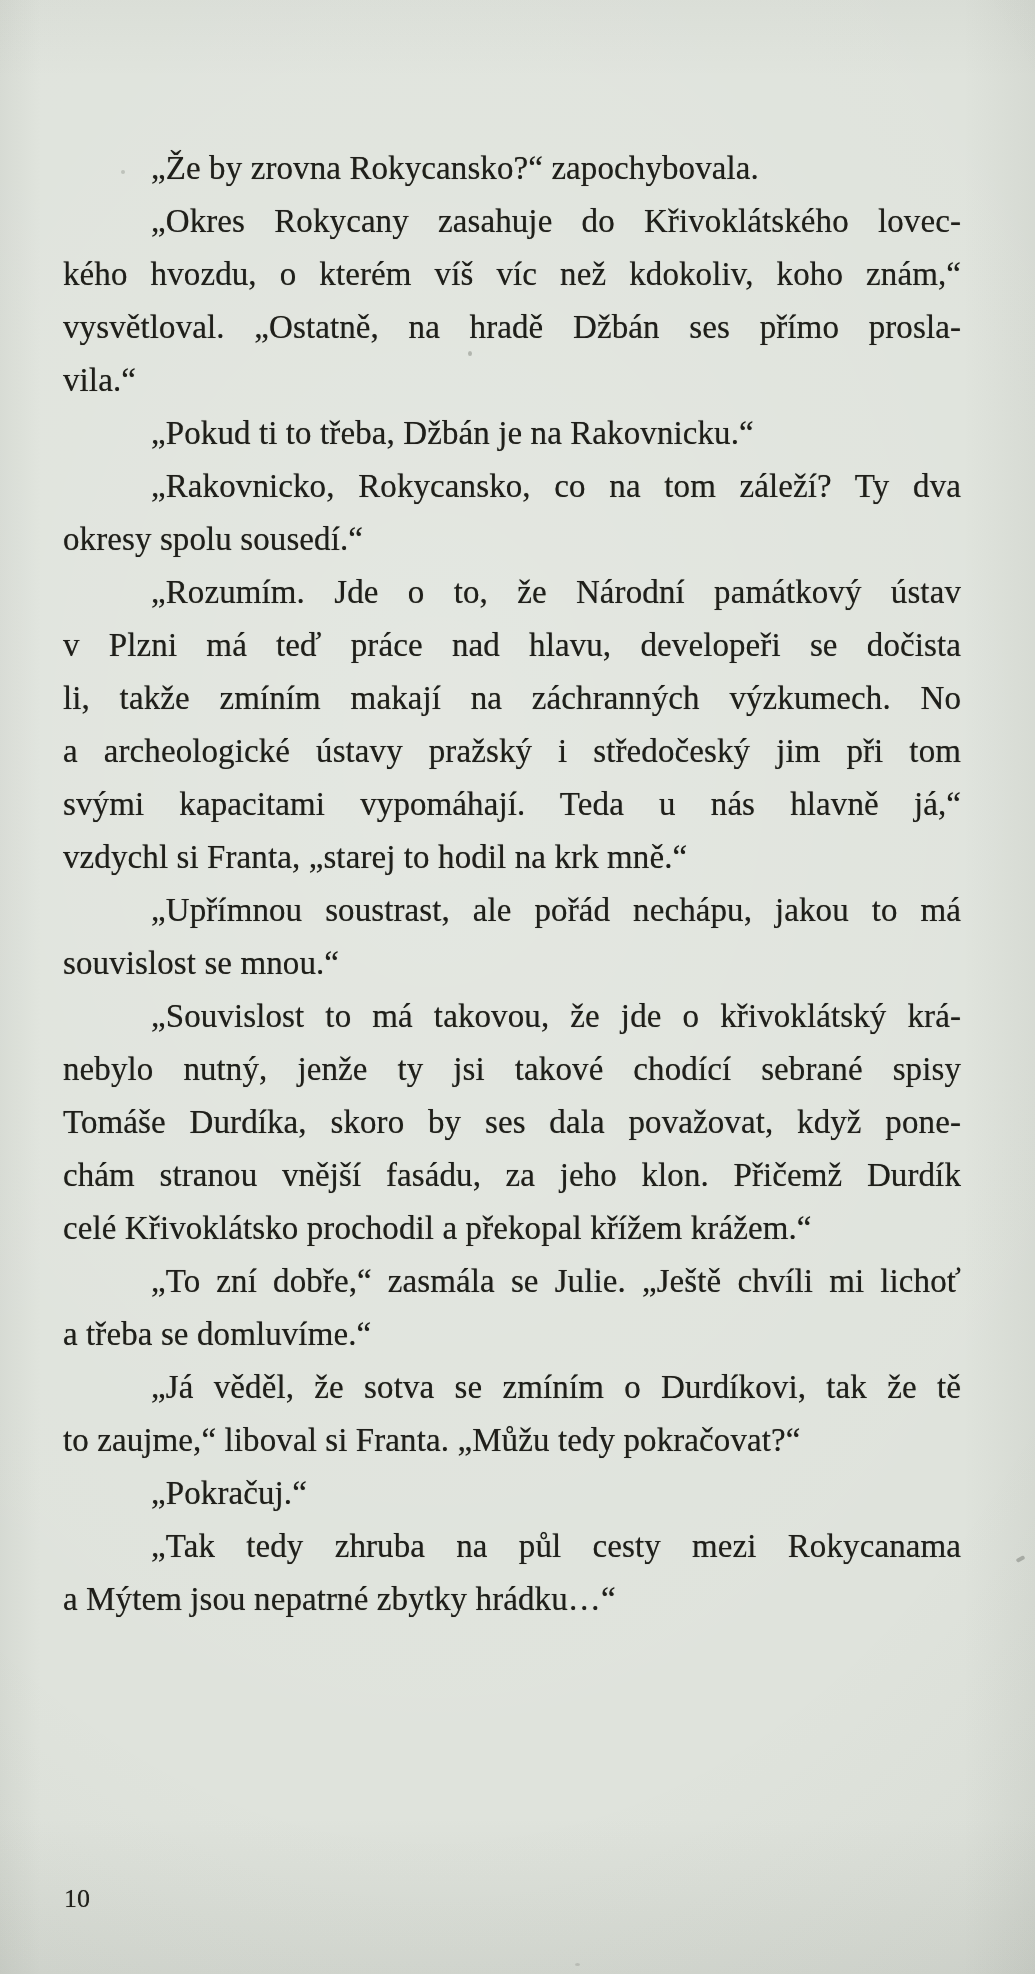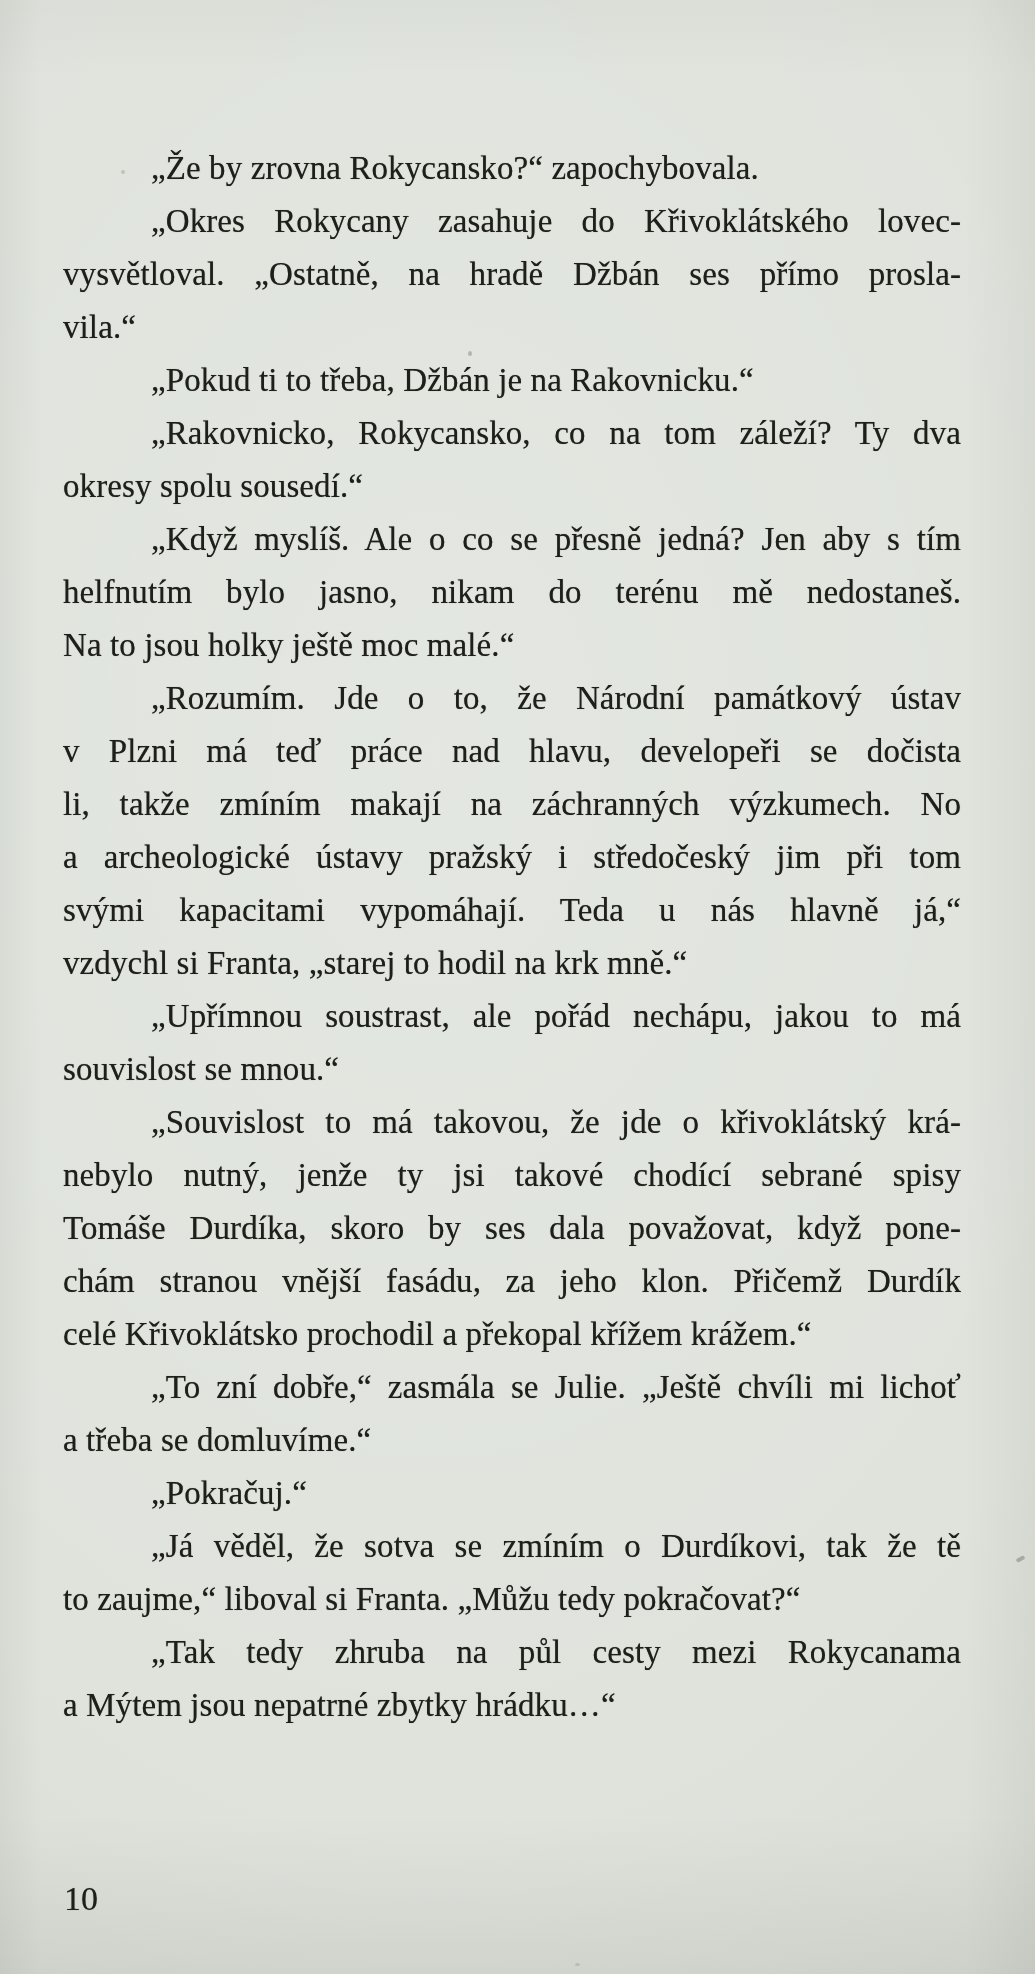--- a/index.html
+++ b/index.html
@@ -48,21 +48,21 @@
   .line.first {
     text-indent: 88px;
   }
   .line.last {
     text-align-last: left;
   }
   .page-number {
     position: absolute;
     left: 64px;
     top: 1872px;
-    font-size: 34px;
+    font-size: 26px;
     line-height: 53px;
     text-shadow: 0 0 0.7px rgba(35,35,28,0.65);
   }
   
   .speck {
     position: absolute;
     background: rgba(75,78,70,0.45);
     border-radius: 50%;
   }
   .speck.s1 { left: 121px; top: 170px; width: 4px; height: 4px; opacity: 0.5; }
@@ -73,34 +73,30 @@
 </head>
 <body>
 
 <div class="page">
   <div class="text-block">
       <div class="paragraph">
         <div class="line first last">„Že by zrovna Rokycansko?“ zapochybovala.</div>
       </div>
       <div class="paragraph">
         <div class="line first">„Okres Rokycany zasahuje do Křivoklátského lovec-</div>
+        <div class="line">kého hvozdu, o kterém víš víc než kdokoliv, koho znám,“</div>
         <div class="line">vysvětloval. „Ostatně, na hradě Džbán ses přímo prosla-</div>
         <div class="line last">vila.“</div>
       </div>
       <div class="paragraph">
         <div class="line first last">„Pokud ti to třeba, Džbán je na Rakovnicku.“</div>
       </div>
       <div class="paragraph">
         <div class="line first">„Rakovnicko, Rokycansko, co na tom záleží? Ty dva</div>
         <div class="line last">okresy spolu sousedí.“</div>
-      </div>
-      <div class="paragraph">
-        <div class="line first">„Když myslíš. Ale o co se přesně jedná? Jen aby s tím</div>
-        <div class="line">helfnutím bylo jasno, nikam do terénu mě nedostaneš.</div>
-        <div class="line last">Na to jsou holky ještě moc malé.“</div>
       </div>
       <div class="paragraph">
         <div class="line first">„Rozumím. Jde o to, že Národní památkový ústav</div>
         <div class="line">v Plzni má teď práce nad hlavu, developeři se dočista</div>
         <div class="line">li, takže zmíním makají na záchranných výzkumech. No</div>
         <div class="line">a archeologické ústavy pražský i středočeský jim při tom</div>
         <div class="line">svými kapacitami vypomáhají. Teda u nás hlavně já,“</div>
         <div class="line last">vzdychl si Franta, „starej to hodil na krk mně.“</div>
       </div>
       <div class="paragraph">
@@ -112,25 +108,25 @@
         <div class="line">nebylo nutný, jenže ty jsi takové chodící sebrané spisy</div>
         <div class="line">Tomáše Durdíka, skoro by ses dala považovat, když pone-</div>
         <div class="line">chám stranou vnější fasádu, za jeho klon. Přičemž Durdík</div>
         <div class="line last">celé Křivoklátsko prochodil a překopal křížem krážem.“</div>
       </div>
       <div class="paragraph">
         <div class="line first">„To zní dobře,“ zasmála se Julie. „Ještě chvíli mi lichoť</div>
         <div class="line last">a třeba se domluvíme.“</div>
       </div>
       <div class="paragraph">
-        <div class="line first last">„Pokračuj.“</div>
+        <div class="line first">„Já věděl, že sotva se zmíním o Durdíkovi, tak že tě</div>
+        <div class="line last">to zaujme,“ liboval si Franta. „Můžu tedy pokračovat?“</div>
       </div>
       <div class="paragraph">
-        <div class="line first">„Já věděl, že sotva se zmíním o Durdíkovi, tak že tě</div>
-        <div class="line last">to zaujme,“ liboval si Franta. „Můžu tedy pokračovat?“</div>
+        <div class="line first last">„Pokračuj.“</div>
       </div>
       <div class="paragraph">
         <div class="line first">„Tak tedy zhruba na půl cesty mezi Rokycanama</div>
         <div class="line last">a Mýtem jsou nepatrné zbytky hrádku…“</div>
       </div>
     </div>
   <div class="page-number">10</div>
   <div class="speck s1"></div>
   <div class="speck s2"></div>
   <div class="speck s3"></div>

